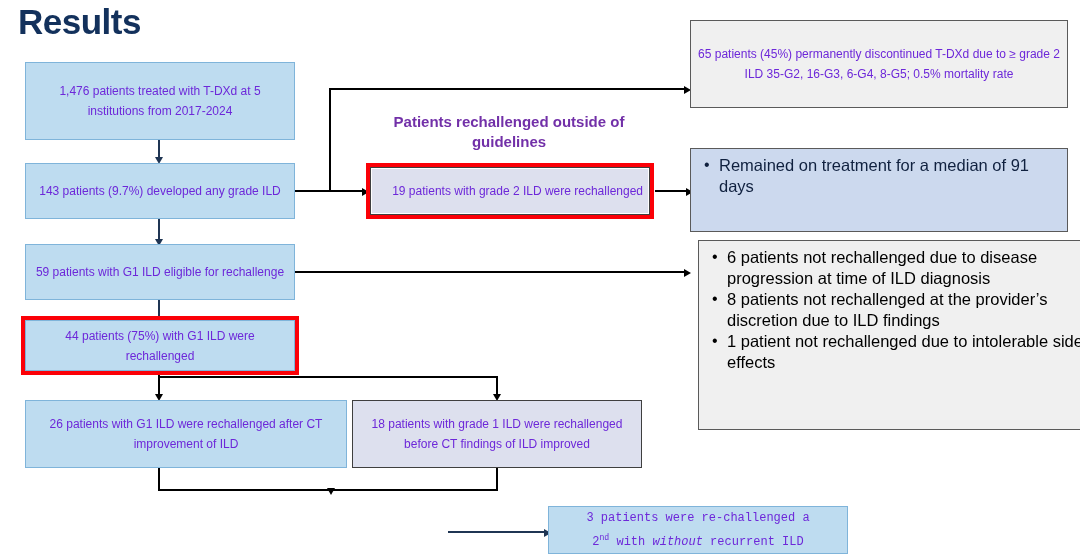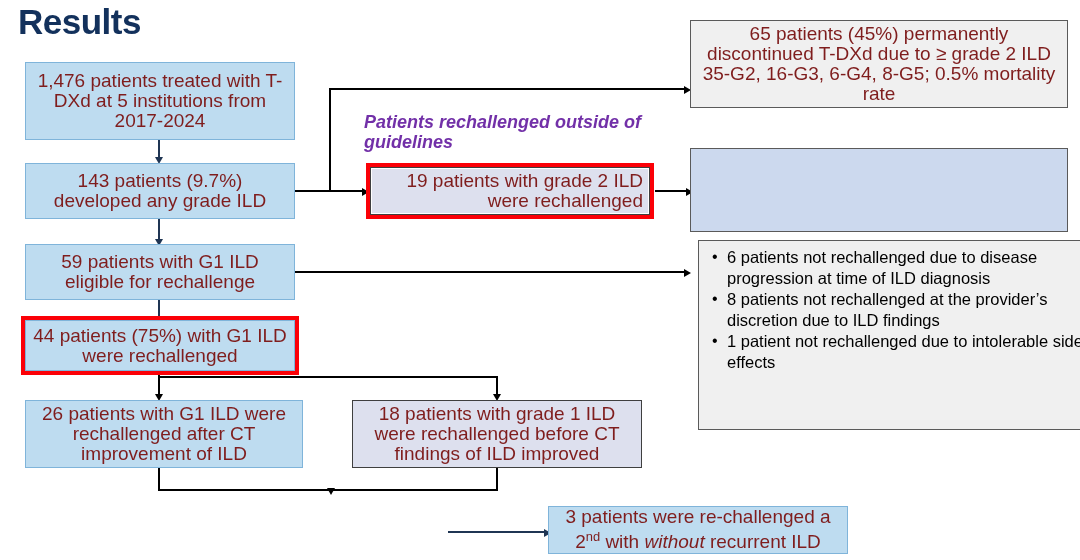--- a/index.html
+++ b/index.html
@@ -27,23 +27,23 @@
     line-height: 40px;
   }
 
   
   .node {
     position: absolute;
     display: flex;
     align-items: center;
     justify-content: center;
     text-align: center;
-    font-size: 19px;
+    font-size: 12px;
     line-height: 20px;
-    color: #7f1d1d;
+    color: #6d28d9;
     padding: 2px 6px;
   }
   .node .txt { width: 100%; }
 
   .blue {
     background: #bedcf0;
     border: 1px solid #7fb4da;
   }
   .lavender {
     background: #dde0ee;
@@ -89,25 +89,25 @@
   .listbox li:before {
     content: "\2022";
     position: absolute;
     left: -13px; top: 0;
     font-size: 16px;
   }
 
   
   #purple-caption {
     position: absolute;
-    font-style: italic;
     font-weight: bold;
     color: #7230a8;
-    font-size: 18px;
+    font-size: 15px;
     line-height: 20px;
+    text-align: center;
   }
 
   
   .ln {
     position: absolute;
     background: #1f3553;
   }
   .ln.dark { background: #000000; }
   .arrow {
     position: absolute;
@@ -186,50 +186,51 @@
   </div>
 
   <div class="node blue" style="left:25px; top:244px; width:270px; height:56px;">
     <span class="txt">59 patients with G1 ILD eligible for rechallenge</span>
   </div>
 
   <div class="node blue redring-blue" style="left:25px; top:320px; width:270px; height:51px;">
     <span class="txt">44 patients (75%) with G1 ILD were rechallenged</span>
   </div>
 
-  <div class="node blue" style="left:25px; top:400px; width:278px; height:68px;">
+  <div class="node blue" style="left:25px; top:400px; width:322px; height:68px;">
     <span class="txt">26 patients with G1 ILD were rechallenged after CT improvement of ILD</span>
   </div>
 
   <div class="node lavender" style="left:352px; top:400px; width:290px; height:68px;">
     <span class="txt">18 patients with grade 1 ILD were rechallenged before CT findings of ILD improved</span>
   </div>
 
 
   <div class="node lavender redring" style="left:370px; top:167px; width:280px; height:48px;">
     <span class="txt">19 patients with grade 2 ILD were rechallenged</span>
   </div>
 
   <div class="node gray" style="left:690px; top:20px; width:378px; height:88px;">
     <span class="txt">65 patients (45%) permanently discontinued T-DXd due to ≥ grade 2 ILD 35-G2, 16-G3, 6-G4, 8-G5; 0.5% mortality rate</span>
   </div>
 
   <div class="listbox bluelist" style="position:absolute; left:690px; top:148px; width:378px; height:84px;">
     <ul>
+      <li>Remained on treatment for a median of 91 days</li>
     </ul>
   </div>
 
   <div class="listbox gray" style="position:absolute; left:698px; top:240px; width:408px; height:190px;">
     <ul>
       <li>6 patients not rechallenged due to disease progression at time of ILD diagnosis</li>
       <li>8 patients not rechallenged at the provider’s discretion due to ILD findings</li>
       <li>1 patient not rechallenged due to intolerable side effects</li>
     </ul>
   </div>
 
-  <div class="node blue" style="left:548px; top:506px; width:300px; height:48px;">
+  <div class="node blue" style="left:548px; top:506px; width:300px; height:48px;font-family:Liberation Mono, monospace;">
     <span class="txt">
       <span>3 patients were re-challenged a</span><br>
       <span>2</span><sup>nd</sup><span> with </span><span class="it">without</span><span> recurrent ILD</span>
     </span>
   </div>
 
 </div>
 
 </body></html>

